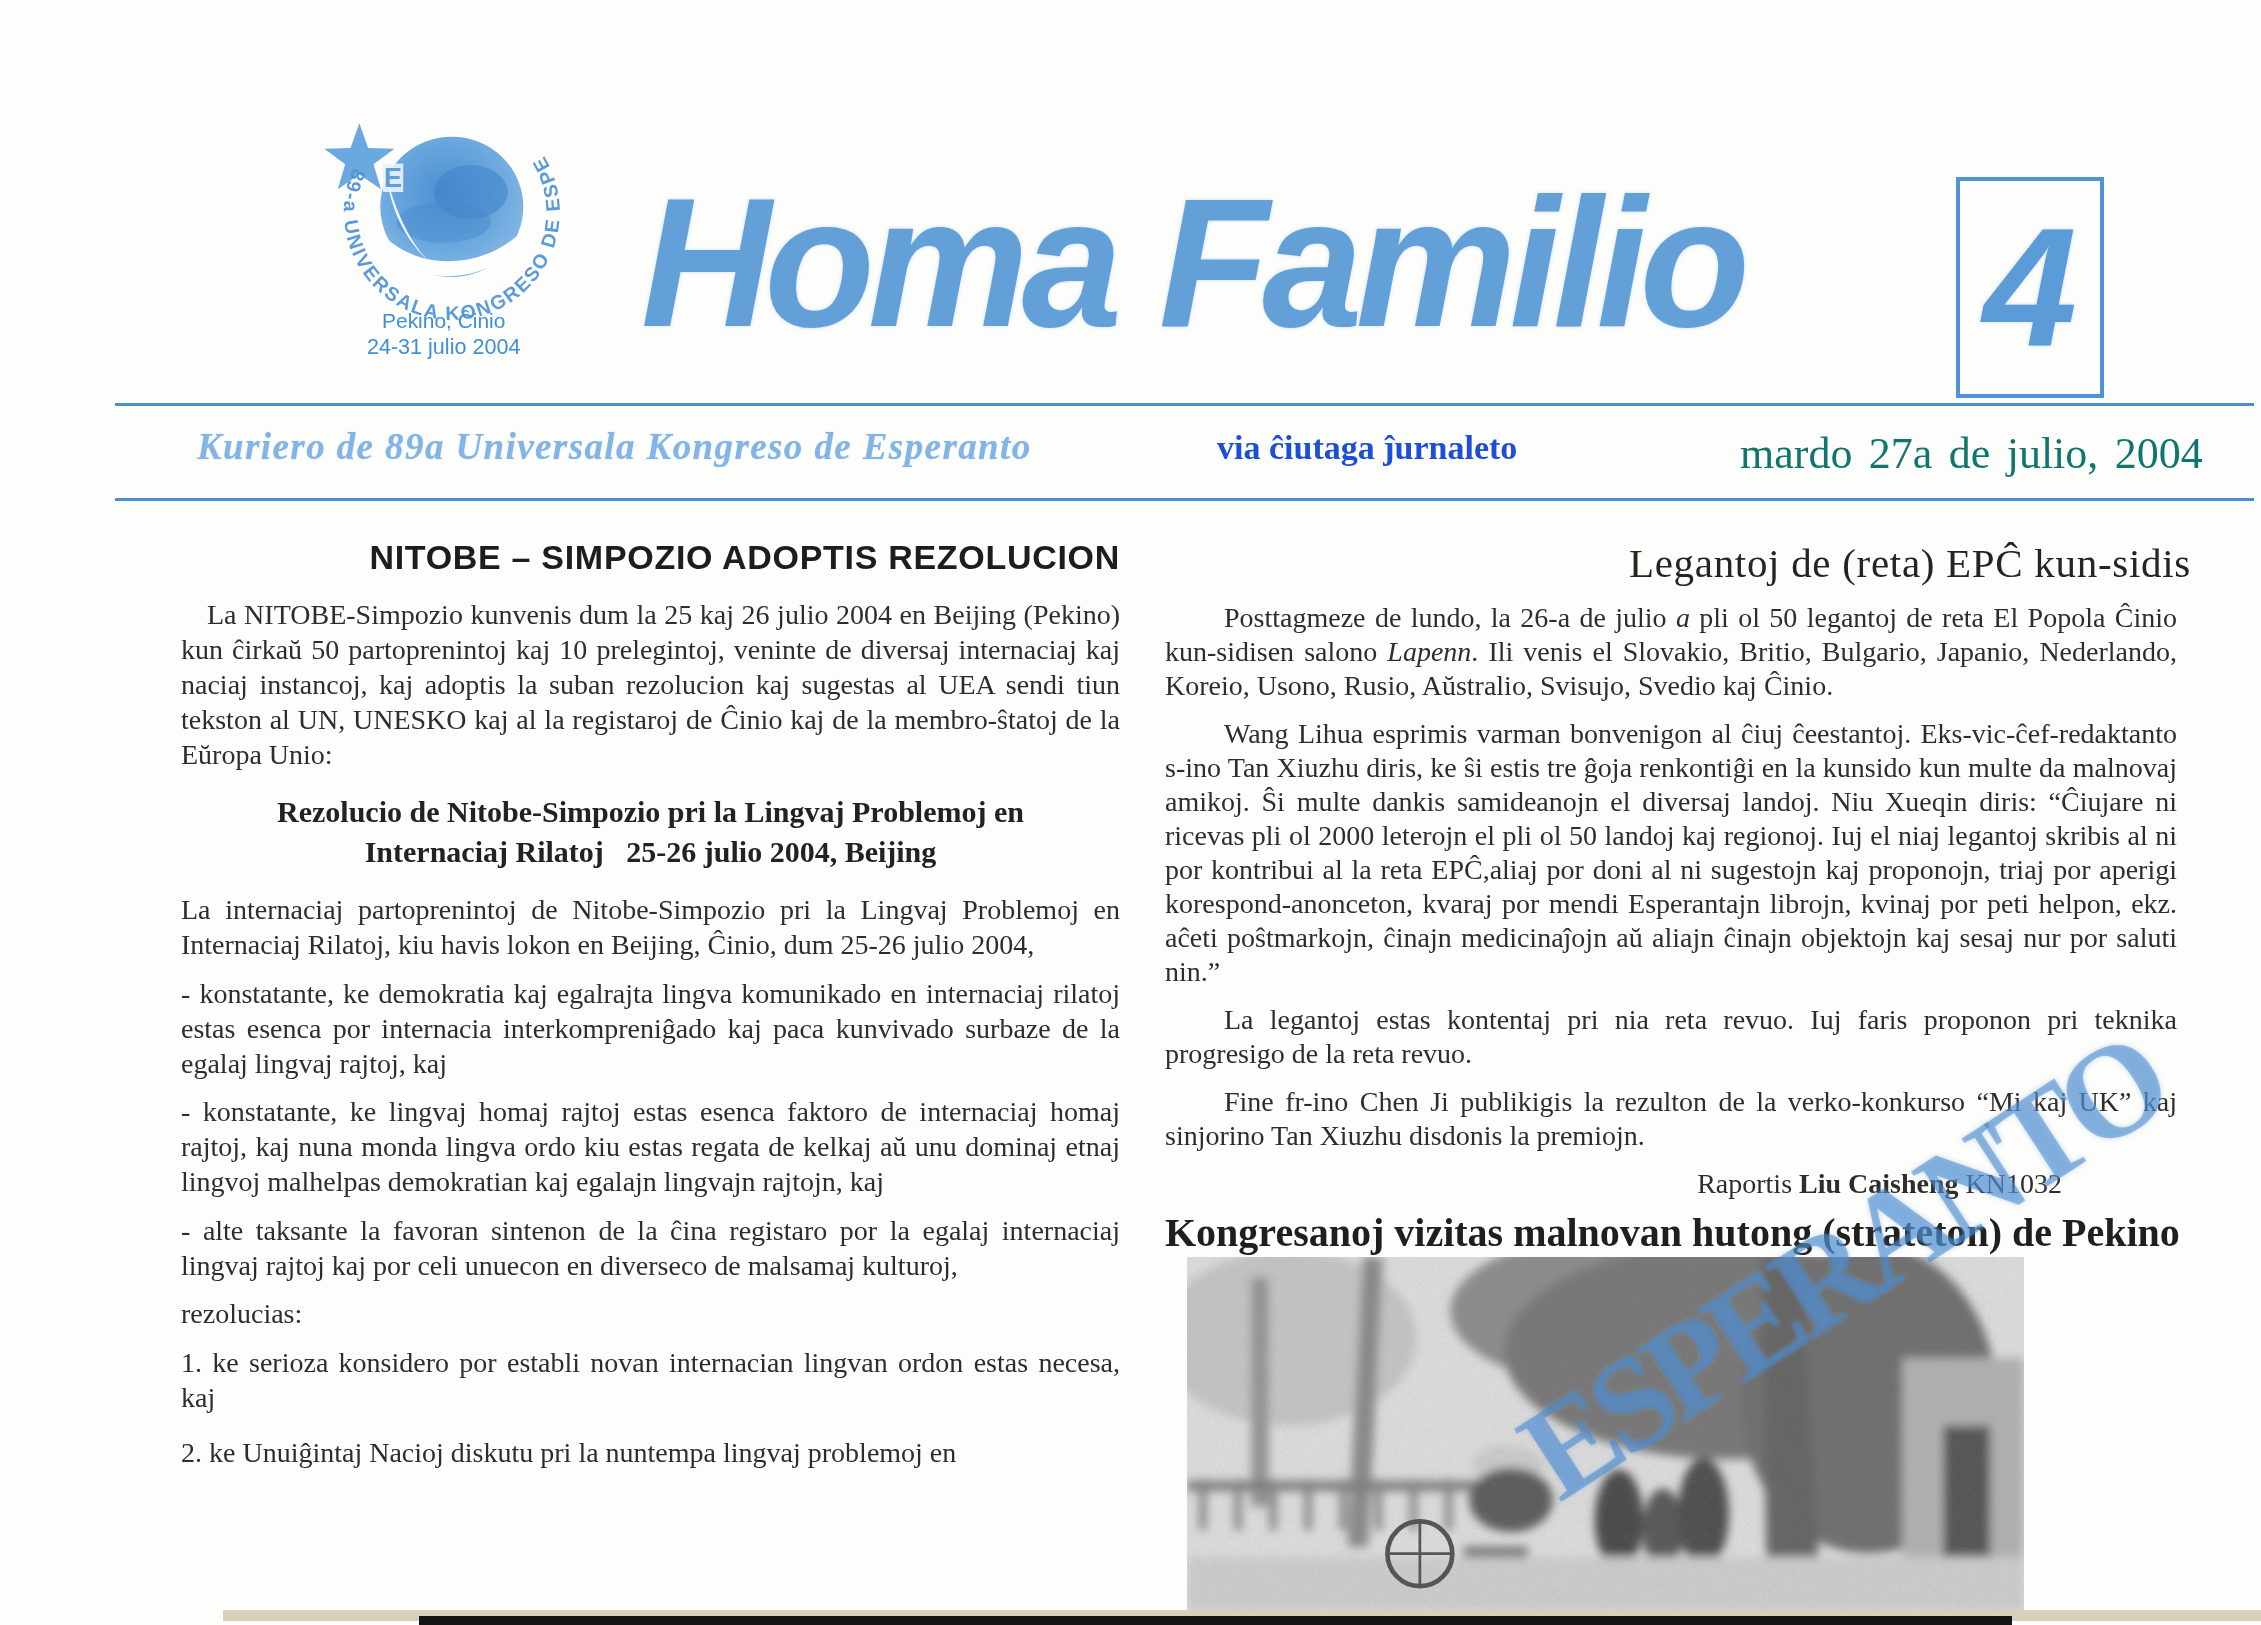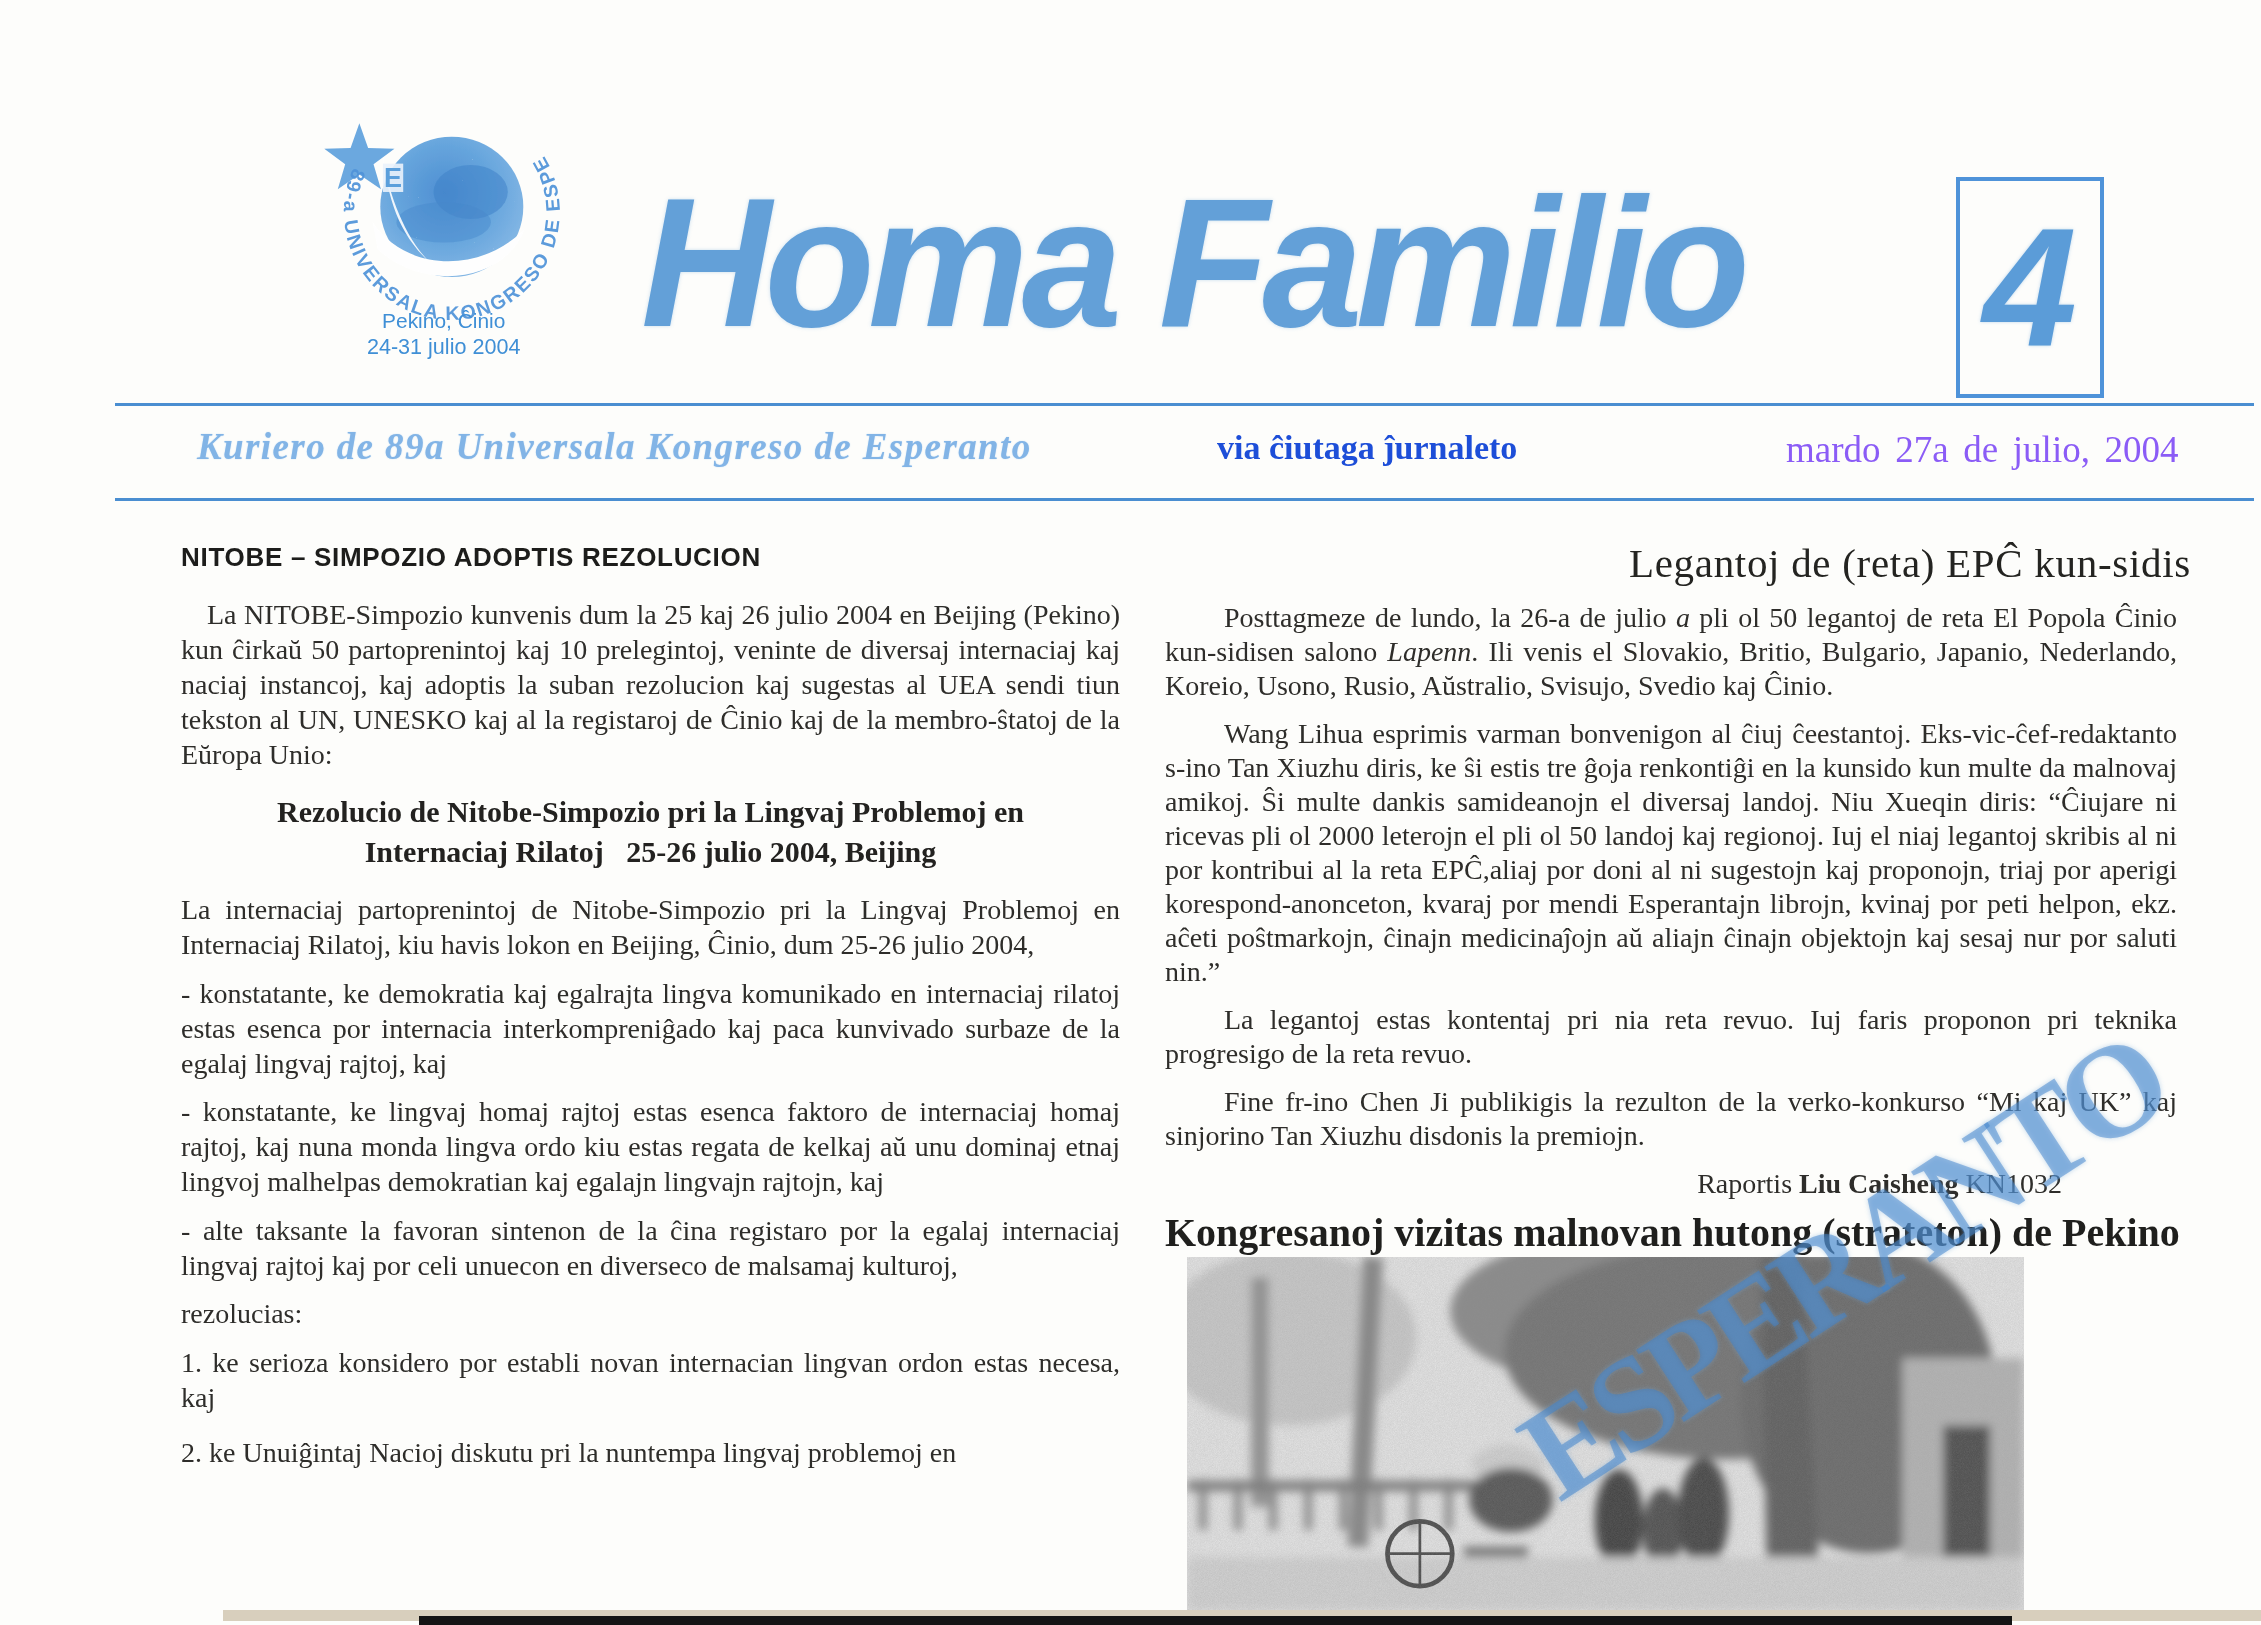--- a/index.html
+++ b/index.html
@@ -31,31 +31,31 @@
   .kuriero{
     position:absolute;left:191px;top:425px;white-space:nowrap;
     font-style:italic;font-weight:700;font-size:37px;letter-spacing:1.4px;
     color:#82b4e6;text-shadow:0 0 1.4px #bcd8f2;margin-left:6px;
   }
   .tagline{
     position:absolute;left:1217px;top:429px;white-space:nowrap;
     font-weight:700;font-size:34px;color:#1d4ed8;
   }
   .dateline{
-    position:absolute;left:1786px;top:428px;white-space:nowrap;
-    font-size:37px;color:#8b5cf6;word-spacing:5.4px;
+    position:absolute;left:1740px;top:428px;white-space:nowrap;
+    font-size:44px;color:#0f766e;word-spacing:5.4px;
   }
   
   .col-left{
     position:absolute;left:181px;top:537px;width:939px;
     font-size:28px;line-height:35px;text-align:justify;color:#2e2d2a;
   }
   .col-left .headline{
-    font-family:"Liberation Sans",sans-serif;font-weight:700;font-size:26px;
-    line-height:41px;text-align:left;letter-spacing:0.7px;color:#1d1d1b;
+    font-family:"Liberation Sans",sans-serif;font-weight:700;font-size:34px;
+    line-height:41px;text-align:right;letter-spacing:0.7px;color:#1d1d1b;
     margin:0 0 19px 0;
   }
   .col-left p{margin:0 0 13.5px 0;}
   .col-left p.first{text-indent:26px;}
   .subhead{
     font-weight:700;text-align:center;font-size:30px;line-height:40px;
     margin:20px 0 20px 0;color:#232220;
   }
   .point2{margin-top:20px !important;}
   .col-right{

